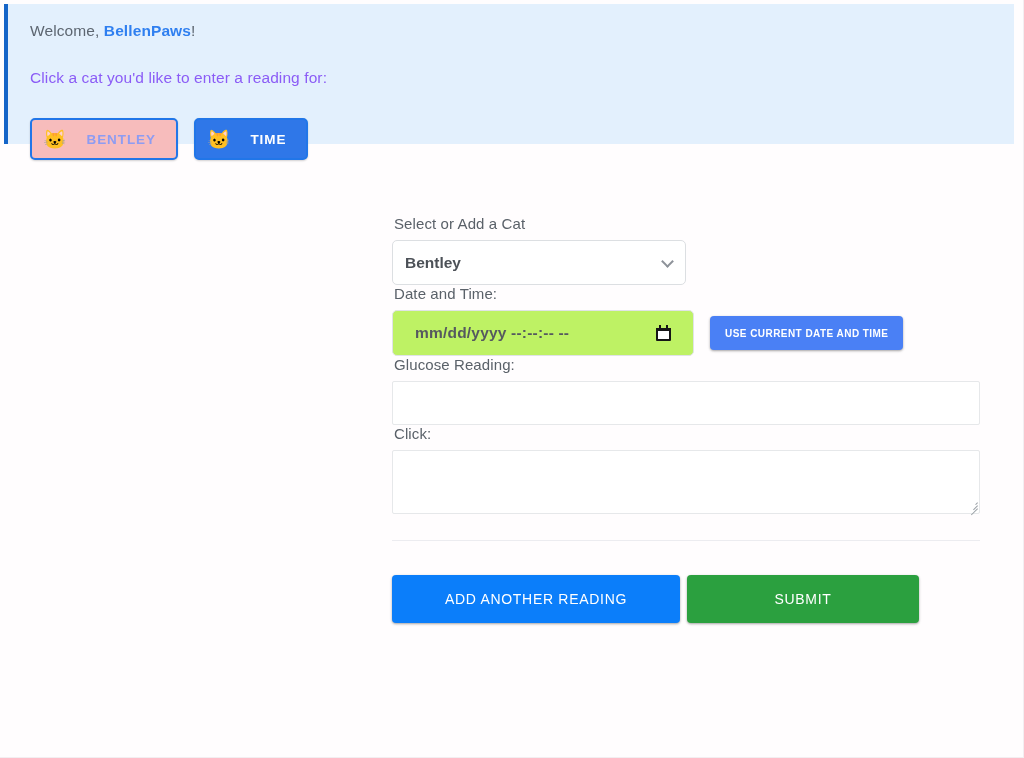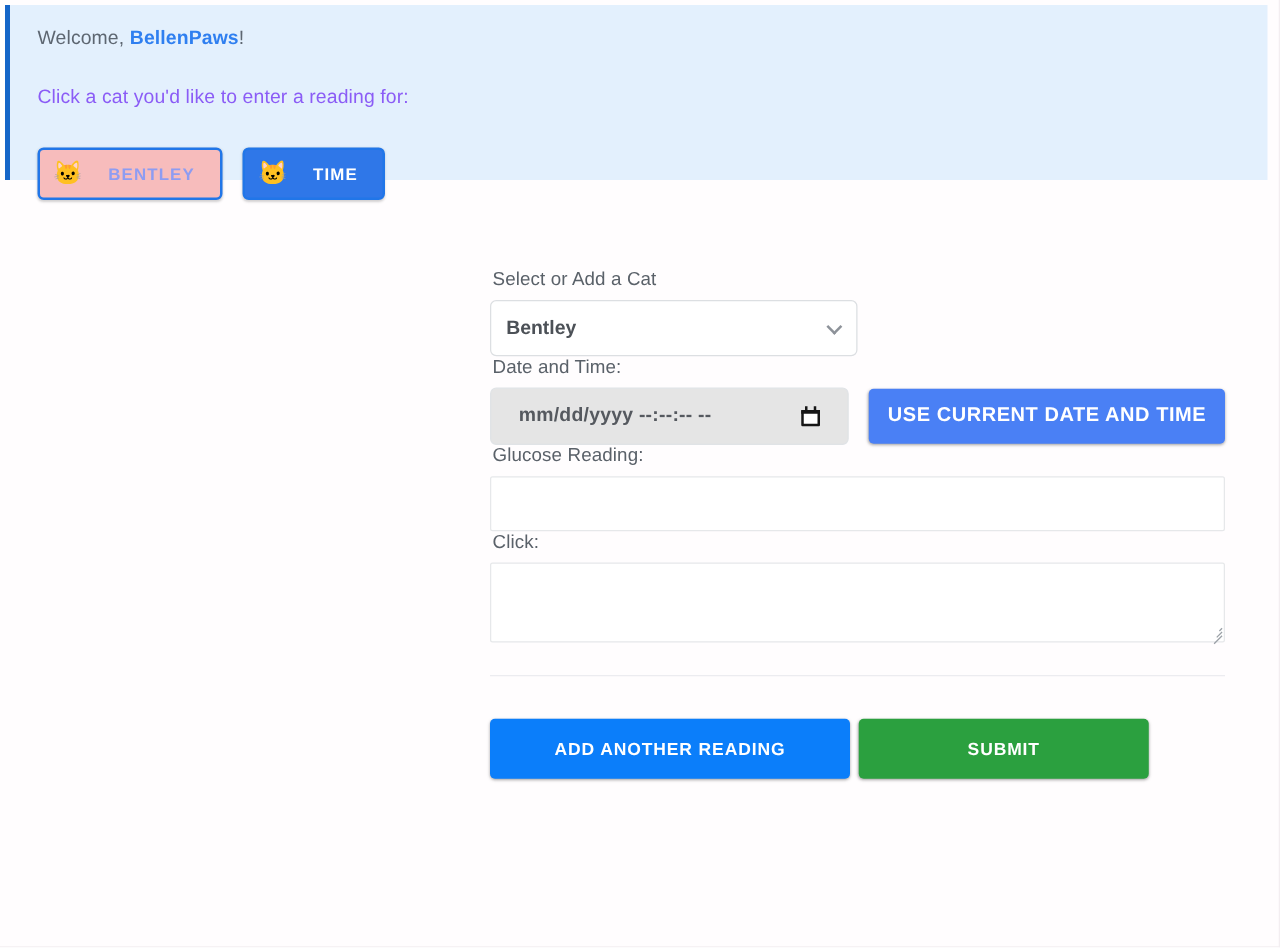--- a/index.html
+++ b/index.html
@@ -140,21 +140,21 @@
     display: flex;
     align-items: center;
     gap: 16px;
   }
   .dt-input {
     position: relative;
     width: 302px;
     height: 46px;
     border: 1px solid #e0e3e6;
     border-radius: 5px;
-    background: #e5e5e5;
+    background: #bef264;
     display: flex;
     align-items: center;
     padding: 0 14px 0 22px;
     cursor: text;
   }
   .dt-placeholder {
     font-size: 15.5px;
     font-weight: bold;
     color: #55595f;
     letter-spacing: .2px;
@@ -184,26 +184,26 @@
   .cal-icon .tick {
     position: absolute;
     top: 0;
     width: 2px; height: 4px;
     background: #161616;
   }
   .cal-icon .tick.l { left: 3px; }
   .cal-icon .tick.r { right: 3px; }
 
   .btn-current {
-    height: 44px;
+    height: 34px;
     background: #4a80f5;
     border: none;
     border-radius: 4px;
     color: #fff;
-    font-size: 16px;
+    font-size: 10px;
     font-weight: bold;
     letter-spacing: .45px;
     padding: 0 15px;
     cursor: pointer;
     box-shadow: 0 1px 3px rgba(0,0,0,.22), 0 1px 2px rgba(0,0,0,.16);
     font-family: "Liberation Sans", sans-serif;
     white-space: nowrap;
   }
 
   input.glucose-input {
@@ -265,21 +265,21 @@
     display: flex;
     gap: 7px;
     margin-top: 34px;
   }
   .btn-action {
     height: 48px;
     border: none;
     border-radius: 4px;
     color: #fff;
     font-size: 14px;
-    font-weight: bold;
+    font-weight: normal;
     letter-spacing: .7px;
     cursor: pointer;
     box-shadow: 0 1px 3px rgba(0,0,0,.22), 0 1px 2px rgba(0,0,0,.16);
     font-family: "Liberation Sans", sans-serif;
   }
   .btn-add { width: 288px; background: #0b7efa; }
   .btn-submit { width: 232px; background: #2ba03f; }
 </style>
 </head>
 <body>

